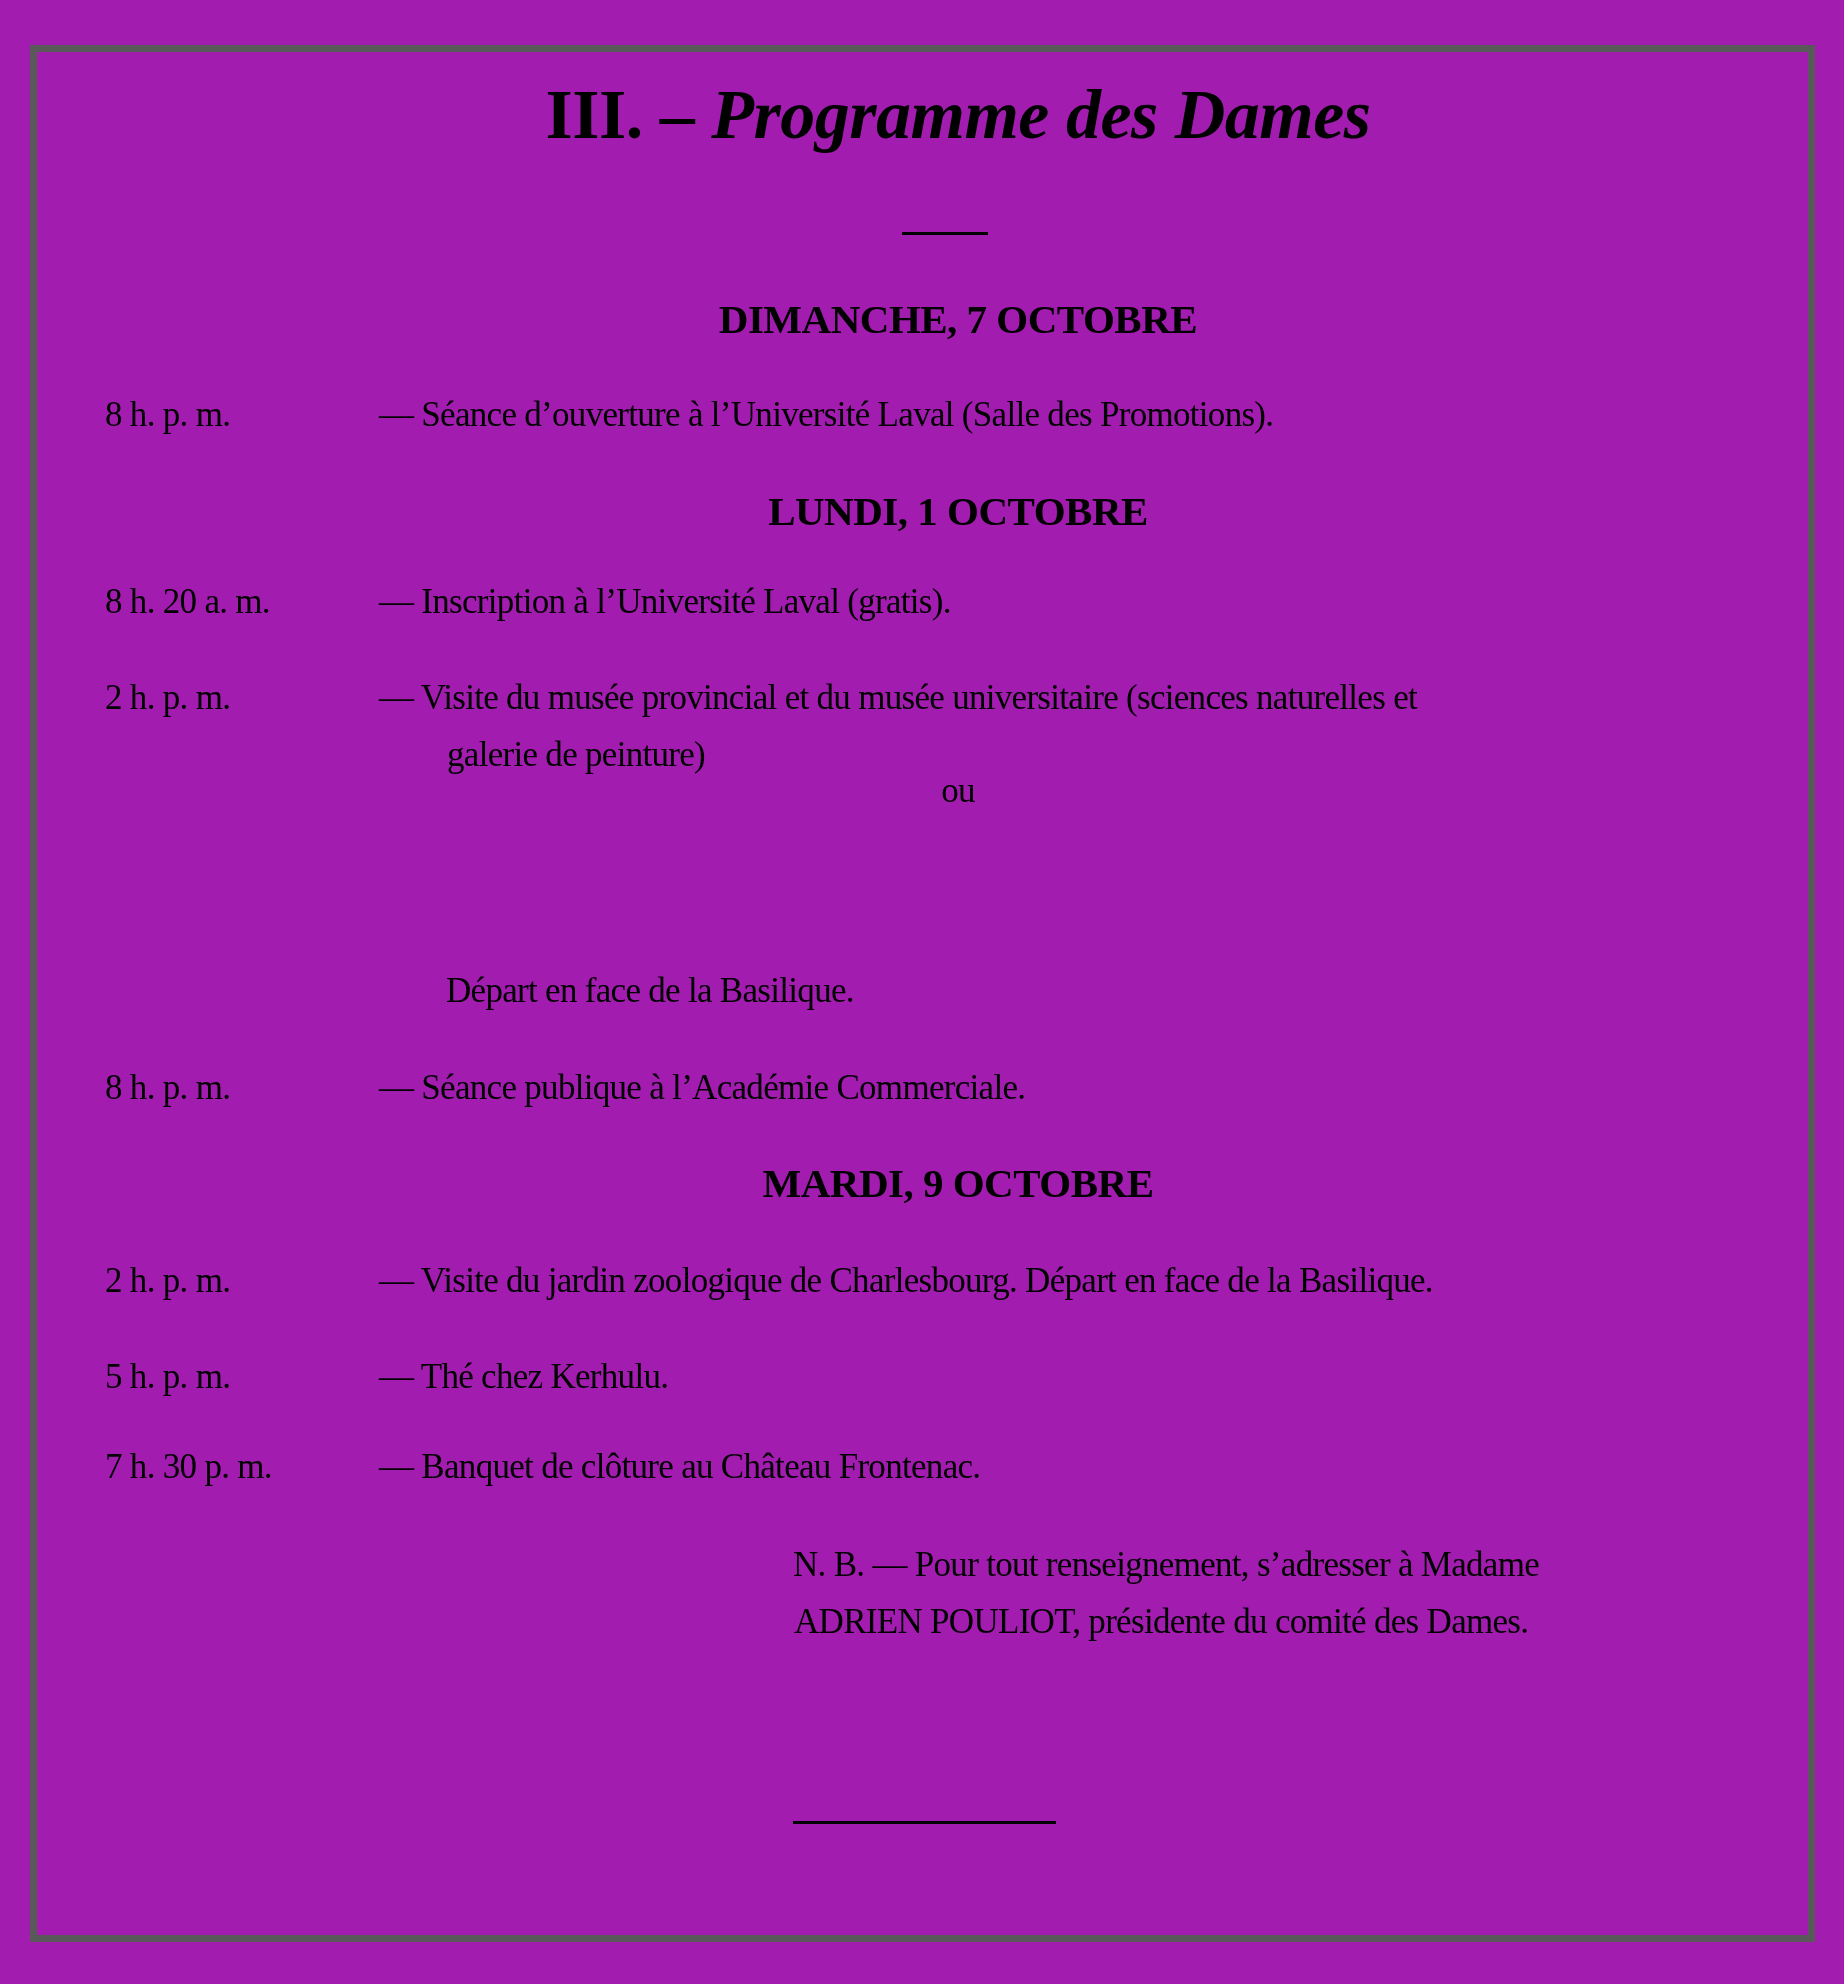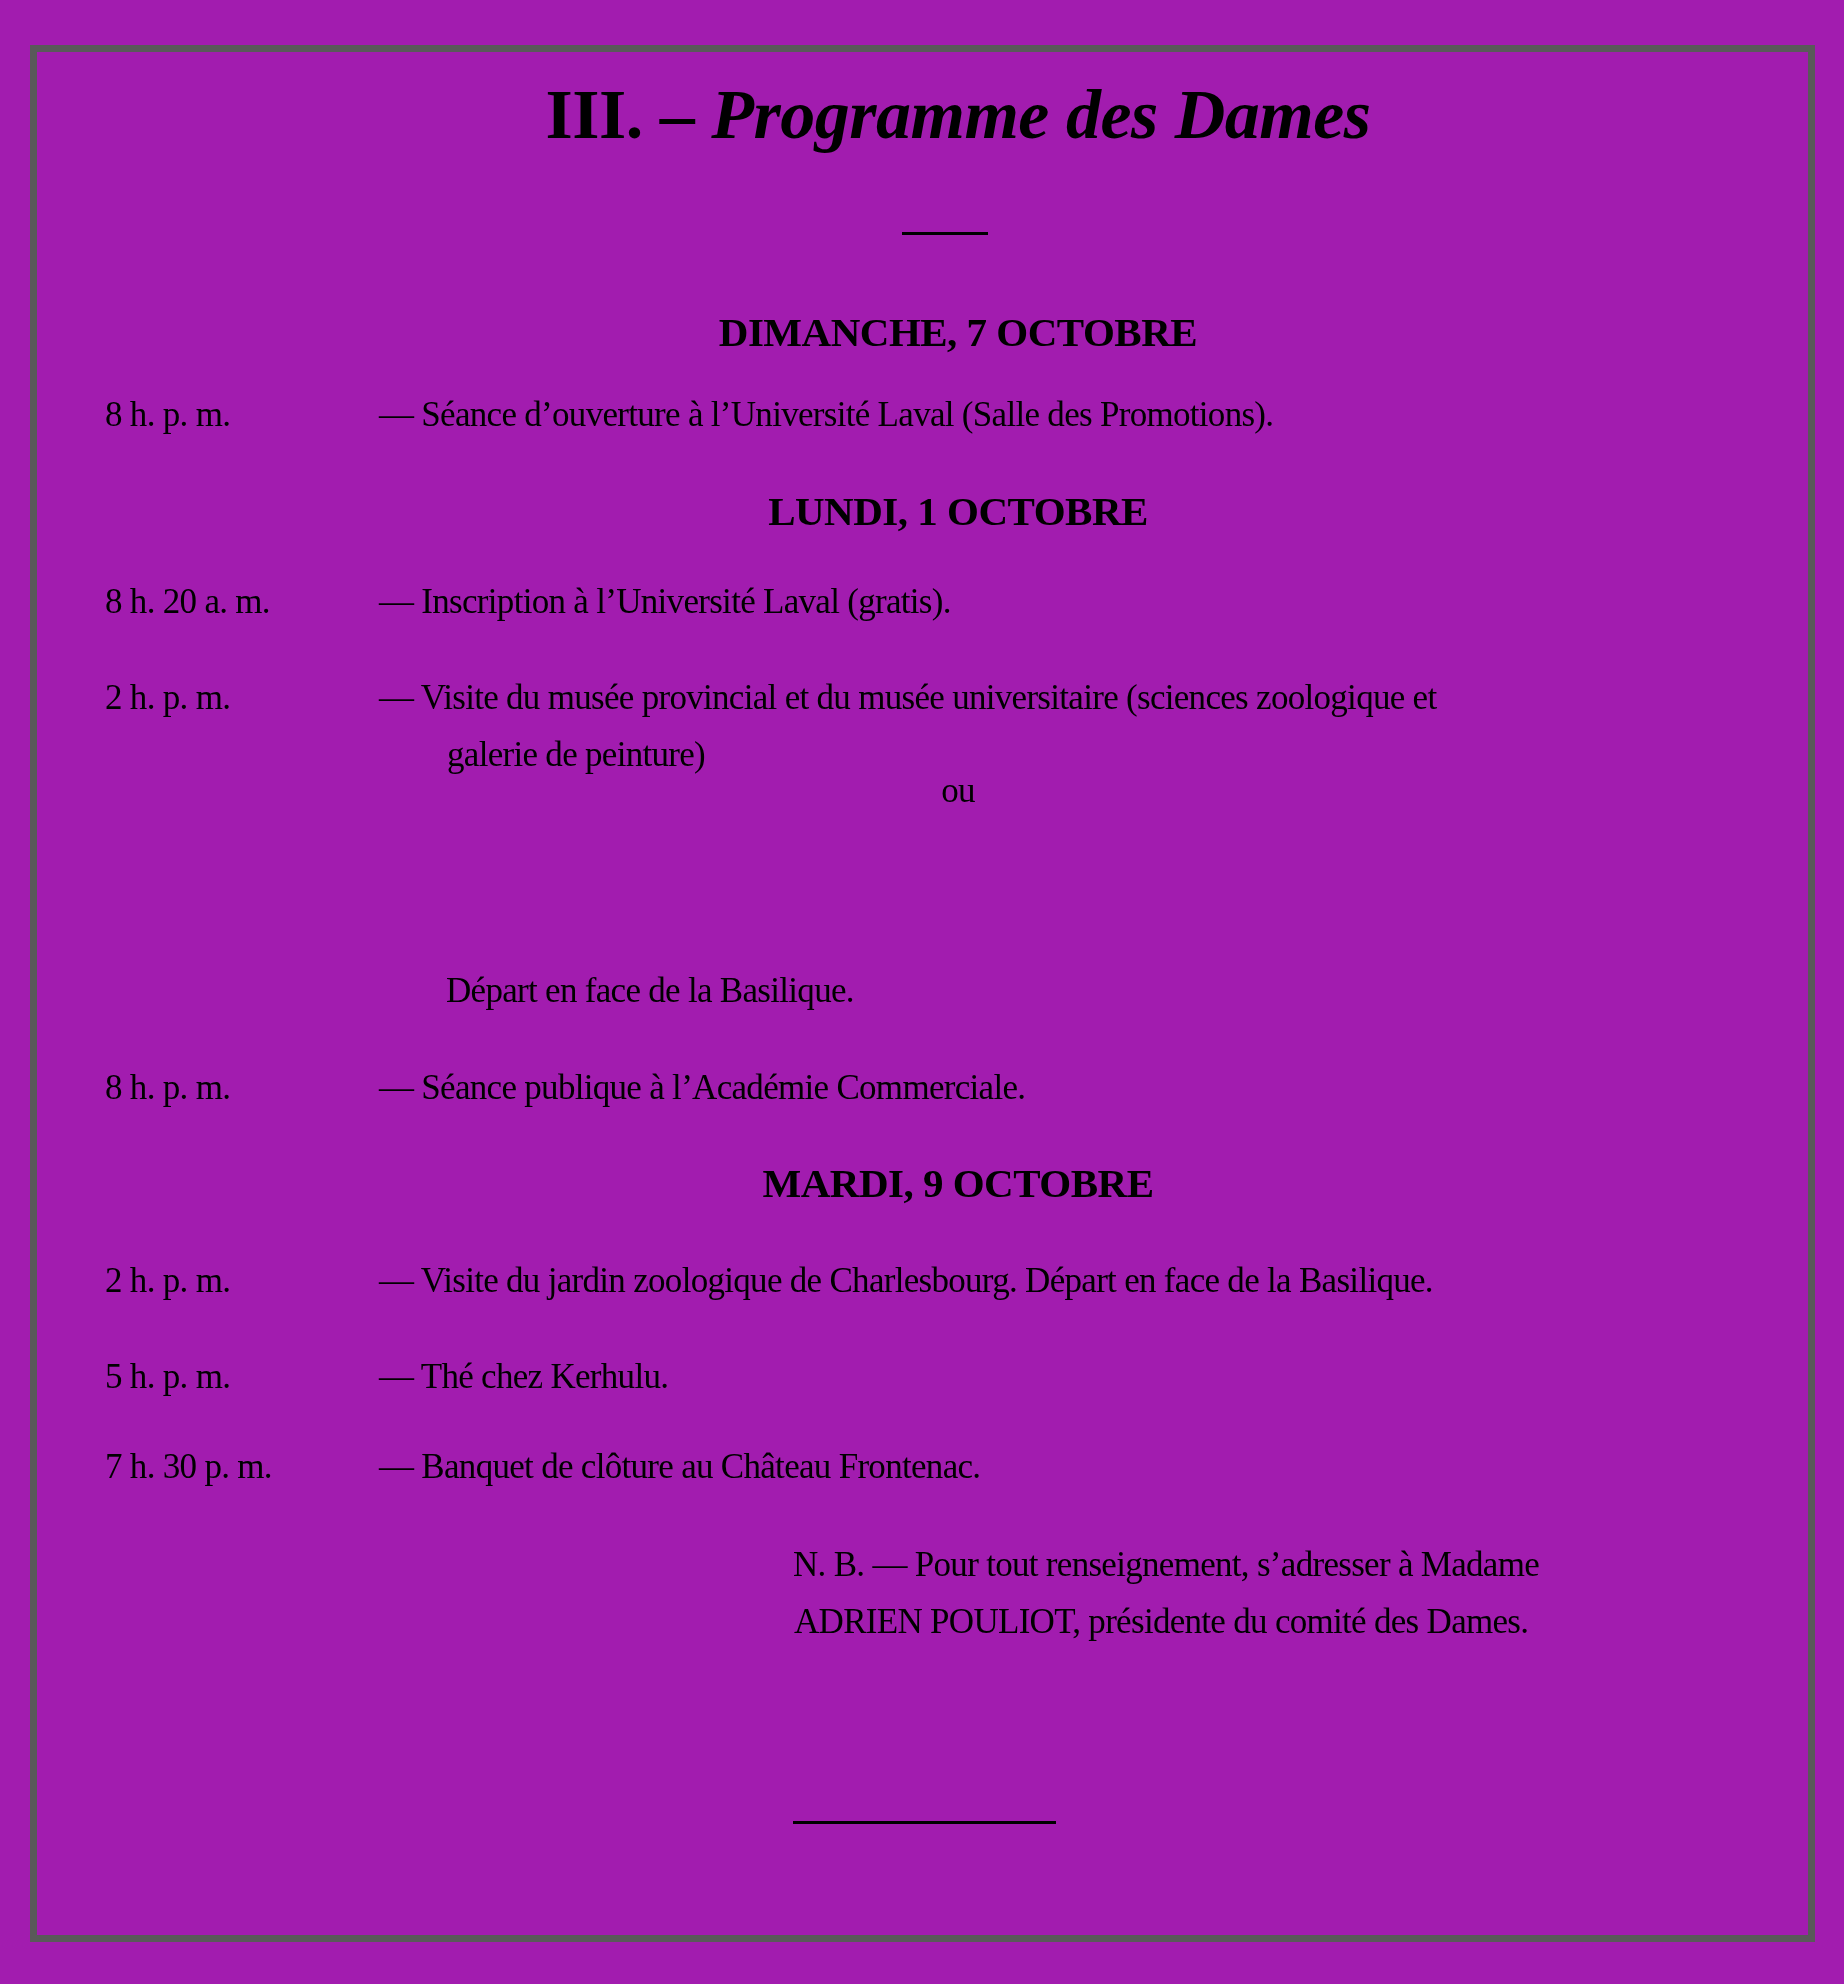--- a/index.html
+++ b/index.html
@@ -41,37 +41,37 @@
   <div class="frame"></div>
 
   <div class="centered title" style="top:80px;">
     <span class="t-prefix">III. –</span>
     <span> </span>
     <span class="t-main">Programme des Dames</span>
   </div>
 
   <div class="rule rule-top"></div>
 
-  <div class="centered heading" style="top:312px;">DIMANCHE, 7 OCTOBRE</div>
+  <div class="centered heading" style="top:299px;">DIMANCHE, 7 OCTOBRE</div>
 
   <div class="row body-text" style="top:397px;">
     <span class="time">8 h. p. m.</span>
     <span class="desc">— Séance d’ouverture à l’Université Laval (Salle des Promotions).</span>
   </div>
 
   <div class="centered heading" style="top:491px;">LUNDI, 1 OCTOBRE</div>
 
   <div class="row body-text" style="top:584px;">
     <span class="time">8 h. 20 a. m.</span>
     <span class="desc">— Inscription à l’Université Laval (gratis).</span>
   </div>
 
   <div class="row body-text" style="top:680px;">
     <span class="time">2 h. p. m.</span>
-    <span class="desc">— Visite du musée provincial et du musée universitaire (sciences zoologique et</span>
+    <span class="desc">— Visite du musée provincial et du musée universitaire (sciences naturelles et</span>
   </div>
   <div class="abs body-text" style="left:447px; top:737px;">galerie de peinture)</div>
 
   <div class="centered body-text" style="top:773px;">ou</div>
 
 
   <div class="abs body-text" style="left:446px; top:973px;">Départ en face de la Basilique.</div>
 
   <div class="row body-text" style="top:1070px;">
     <span class="time">8 h. p. m.</span>

